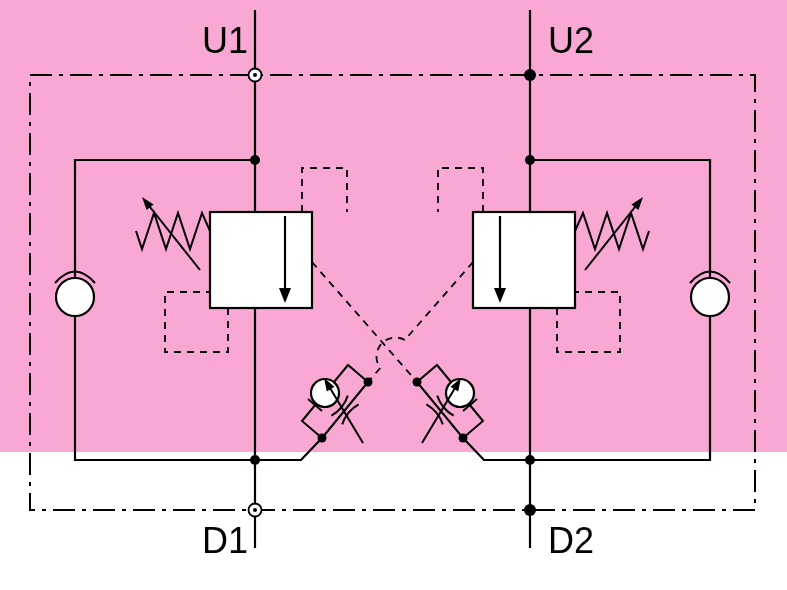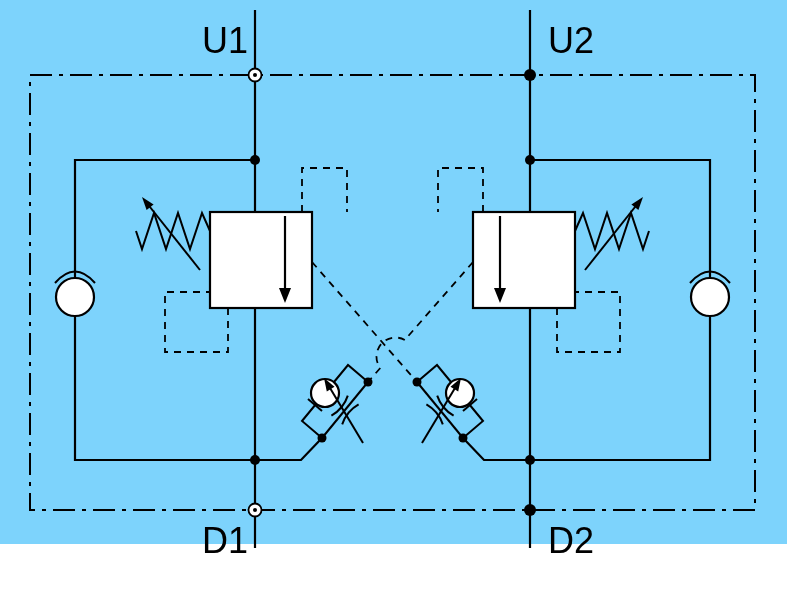--- a/index.html
+++ b/index.html
@@ -1,19 +1,19 @@
 <!DOCTYPE html>
 <html><head>
 <meta charset="utf-8">
 <style>
   html, body { margin: 0; padding: 0; }
   body { width: 787px; height: 590px; background: #fff; }
   .schematic-wrap {
-    width: 787px; height: 544px;
-    background: #7dd3fc;
+    width: 787px; height: 452px;
+    background: #f9a8d4;
     font-family: "Liberation Sans", sans-serif;
   }
   svg { display: block; }
   .port-label {
     font-family: "Liberation Sans", sans-serif;
     font-size: 36px;
     fill: currentColor;
   }
   .solid { stroke: currentColor; stroke-width: 2.2; fill: none; }
   .thin  { stroke: currentColor; stroke-width: 2;   fill: none; }

